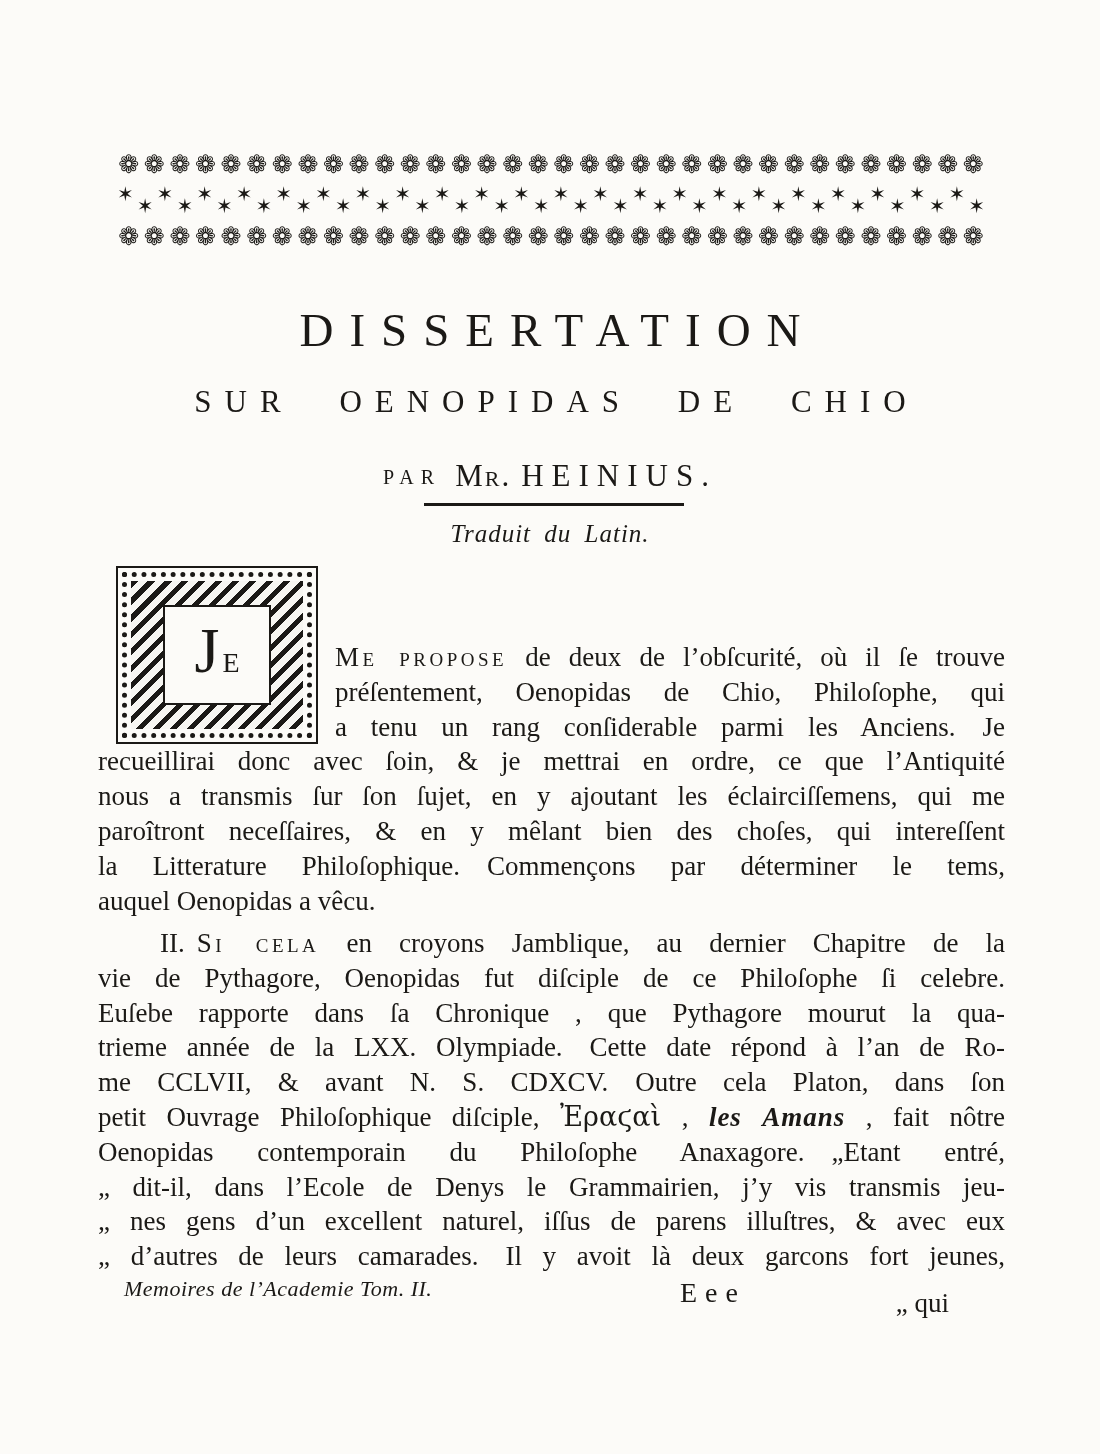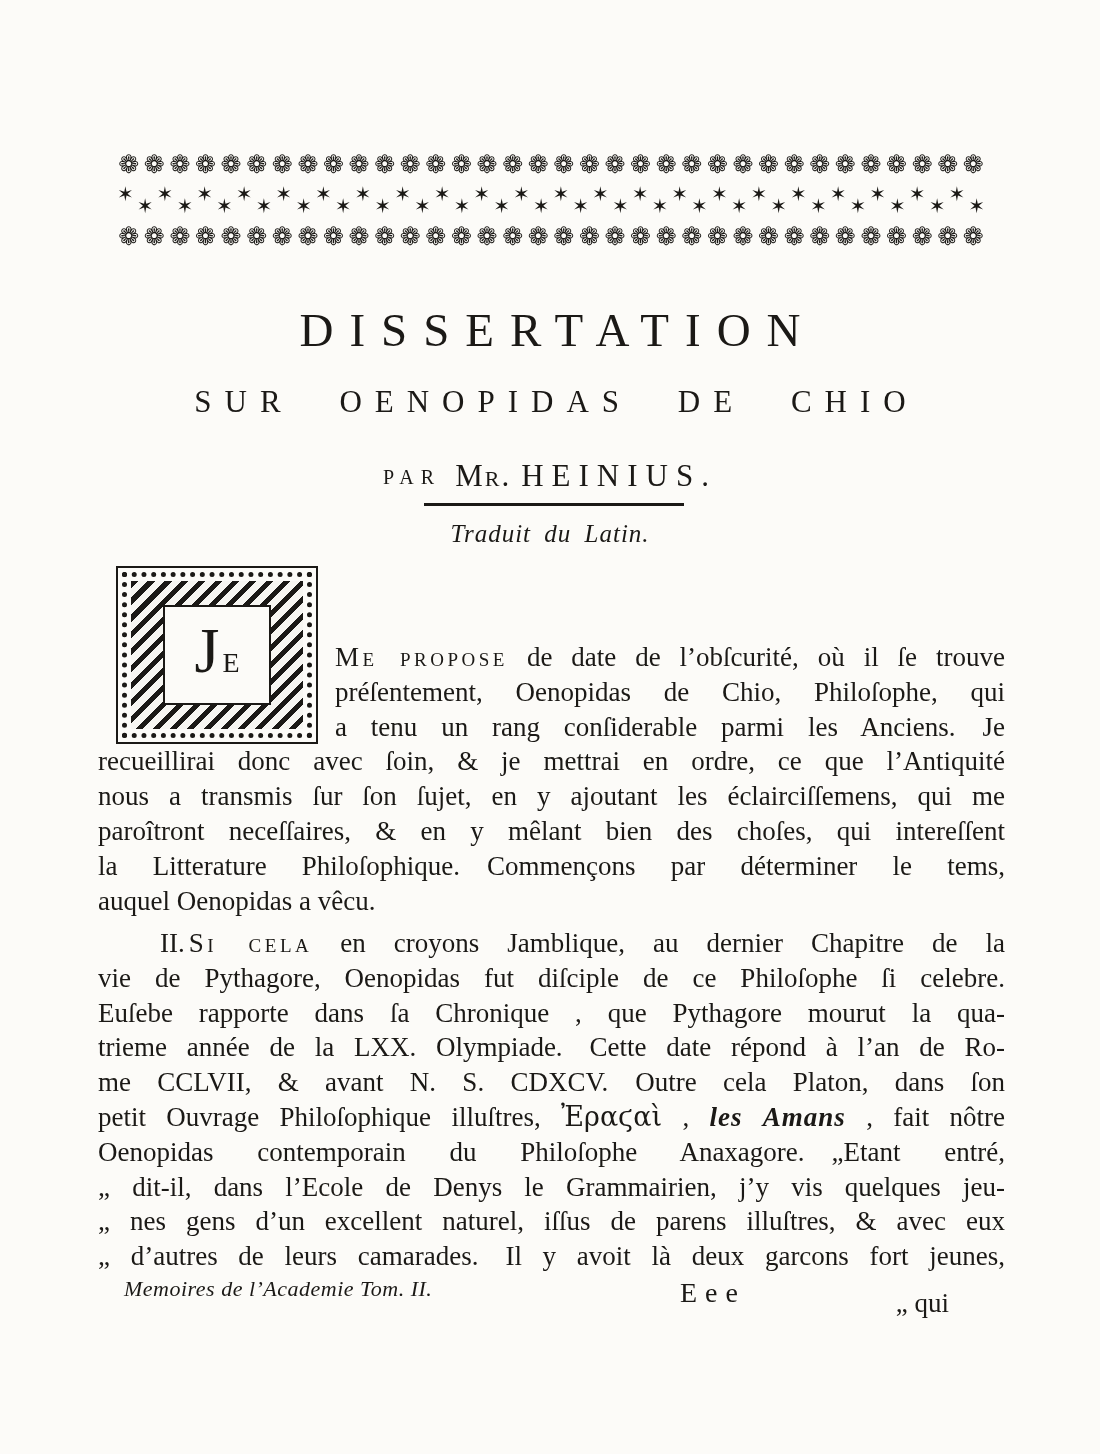--- a/index.html
+++ b/index.html
@@ -40,21 +40,21 @@
   
   .para{position:absolute;left:98px;width:907px;font-size:27px;}
   .para1{top:640px;}
   .para2{top:926px;}
   .line{line-height:34.8px;height:34.8px;white-space:nowrap;
     text-align:justify;text-align-last:justify;}
   .line.noj{text-align:left;text-align-last:left;}
   .indent{margin-left:237px;}
   .indent2{margin-left:62px;}
   .sc{font-variant:small-caps;letter-spacing:3.5px;}
-  .numeral{margin-right:4px;}
+  .numeral{margin-right:12px;}
   .greek{font-family:"DejaVu Serif",serif;font-style:normal;}
   .amans{font-style:italic;font-weight:bold;letter-spacing:1px;}
 
   
   .dropcap-box{position:absolute;top:-74px;left:18px;width:202px;height:178px;
     box-sizing:border-box;border:2px solid #1b1916;background:#fcfbf8;padding:4px;}
   .dropcap-ring{box-sizing:border-box;width:100%;height:100%;
     border:5px dotted #1b1916;padding:4px;}
   .dropcap-mid{box-sizing:border-box;width:100%;height:100%;
     background:repeating-linear-gradient(135deg,#1b1916 0 5px,#f7f6f2 5px 12px);
@@ -93,39 +93,39 @@
     <div class="dropcap-box">
       <div class="dropcap-ring">
         <div class="dropcap-mid">
           <div class="dropcap-inner">
               <span class="dc-main">J</span>
               <span class="dc-small">E</span>
             </div>
         </div>
       </div>
     </div>
-    <div class="line indent"><span class="sc">Me propose</span><span> de date de l’obſcurité, où il ſe trouve</span></div>
+    <div class="line indent"><span class="sc">Me propose</span><span> de deux de l’obſcurité, où il ſe trouve</span></div>
     <div class="line indent">préſentement, Oenopidas de Chio, Philoſophe, qui</div>
     <div class="line indent">a tenu un rang conſiderable parmi les Anciens. Je</div>
     <div class="line">recueillirai donc avec ſoin, &amp; je mettrai en ordre, ce que l’Antiquité</div>
     <div class="line">nous a transmis ſur ſon ſujet, en y ajoutant les éclairciſſemens, qui me</div>
     <div class="line">paroîtront neceſſaires, &amp; en y mêlant bien des choſes, qui intereſſent</div>
     <div class="line">la Litterature Philoſophique. Commençons par déterminer le tems,</div>
     <div class="line noj">auquel Oenopidas a vêcu.</div>
   </div>
 
   <div class="para para2">
     <div class="line indent2"><span class="numeral">II.</span><span class="sc">Si cela</span><span> en croyons Jamblique, au dernier Chapitre de la</span></div>
     <div class="line">vie de Pythagore, Oenopidas fut diſciple de ce Philoſophe ſi celebre.</div>
     <div class="line">Euſebe rapporte dans ſa Chronique , que Pythagore mourut la qua-</div>
     <div class="line">trieme année de la LXX. Olympiade. Cette date répond à l’an de Ro-</div>
     <div class="line">me CCLVII, &amp; avant N. S. CDXCV. Outre cela Platon, dans ſon</div>
-    <div class="line"><span>petit Ouvrage Philoſophique illuſtres, </span><span class="greek">Ἐραϛαὶ</span><span> , </span><span class="amans">les Amans</span><span> , fait nôtre</span></div>
+    <div class="line"><span>petit Ouvrage Philoſophique diſciple, </span><span class="greek">Ἐραϛαὶ</span><span> , </span><span class="amans">les Amans</span><span> , fait nôtre</span></div>
     <div class="line">Oenopidas contemporain du Philoſophe Anaxagore. „Etant entré,</div>
-    <div class="line">„ dit-il, dans l’Ecole de Denys le Grammairien, j’y vis quelques jeu-</div>
+    <div class="line">„ dit-il, dans l’Ecole de Denys le Grammairien, j’y vis transmis jeu-</div>
     <div class="line">„ nes gens d’un excellent naturel, iſſus de parens illuſtres, &amp; avec eux</div>
     <div class="line">„ d’autres de leurs camarades. Il y avoit là deux garcons fort jeunes,</div>
   </div>
 
   <div class="footer">
     <span class="volume-note">Memoires de l’Academie Tom. II.</span>
     <span class="signature">Eee</span>
     <span class="catchword">„ qui</span>
   </div>
 

